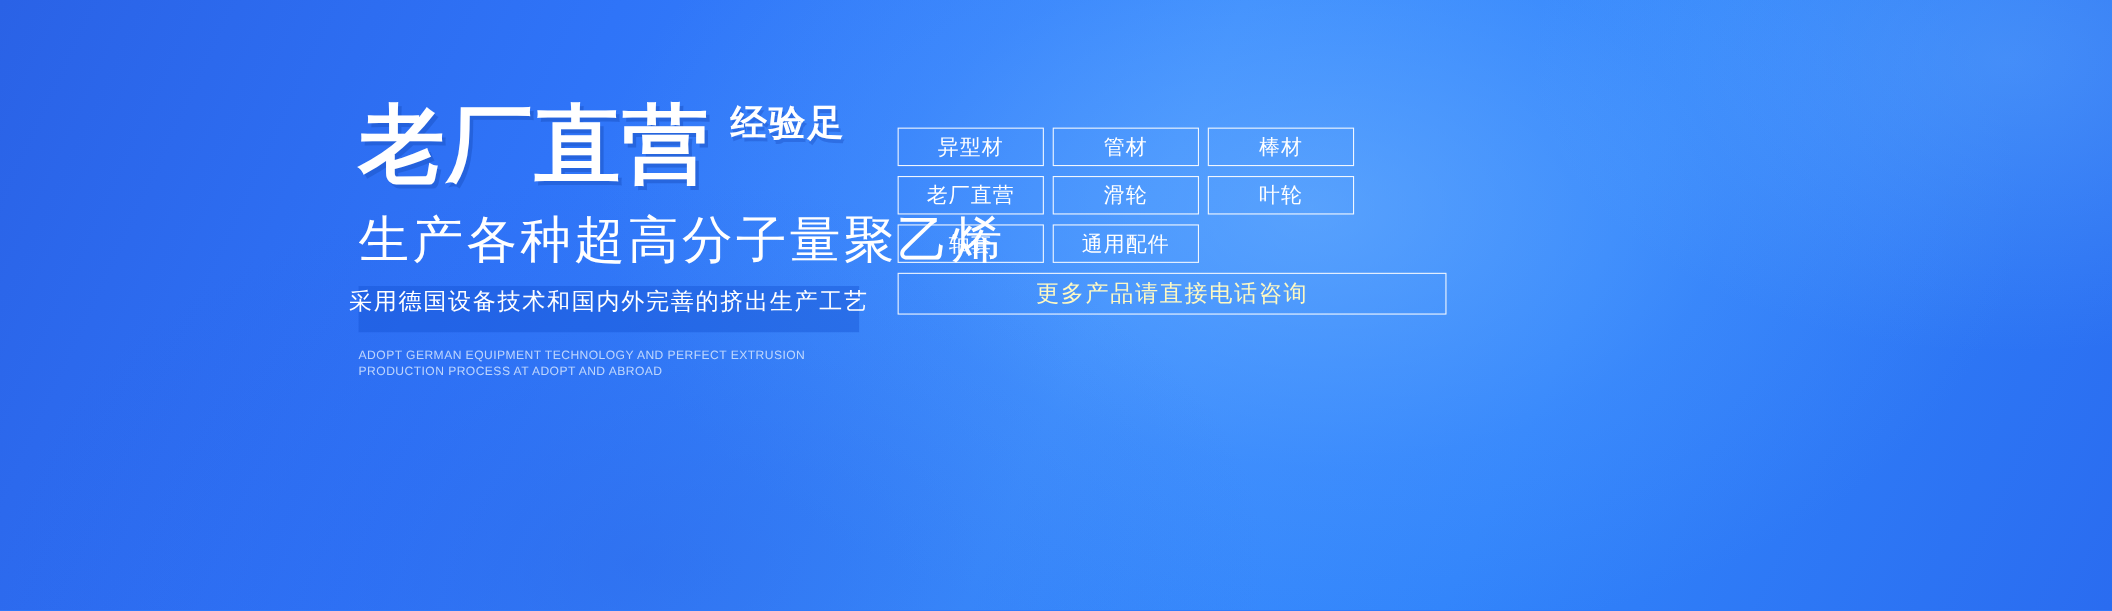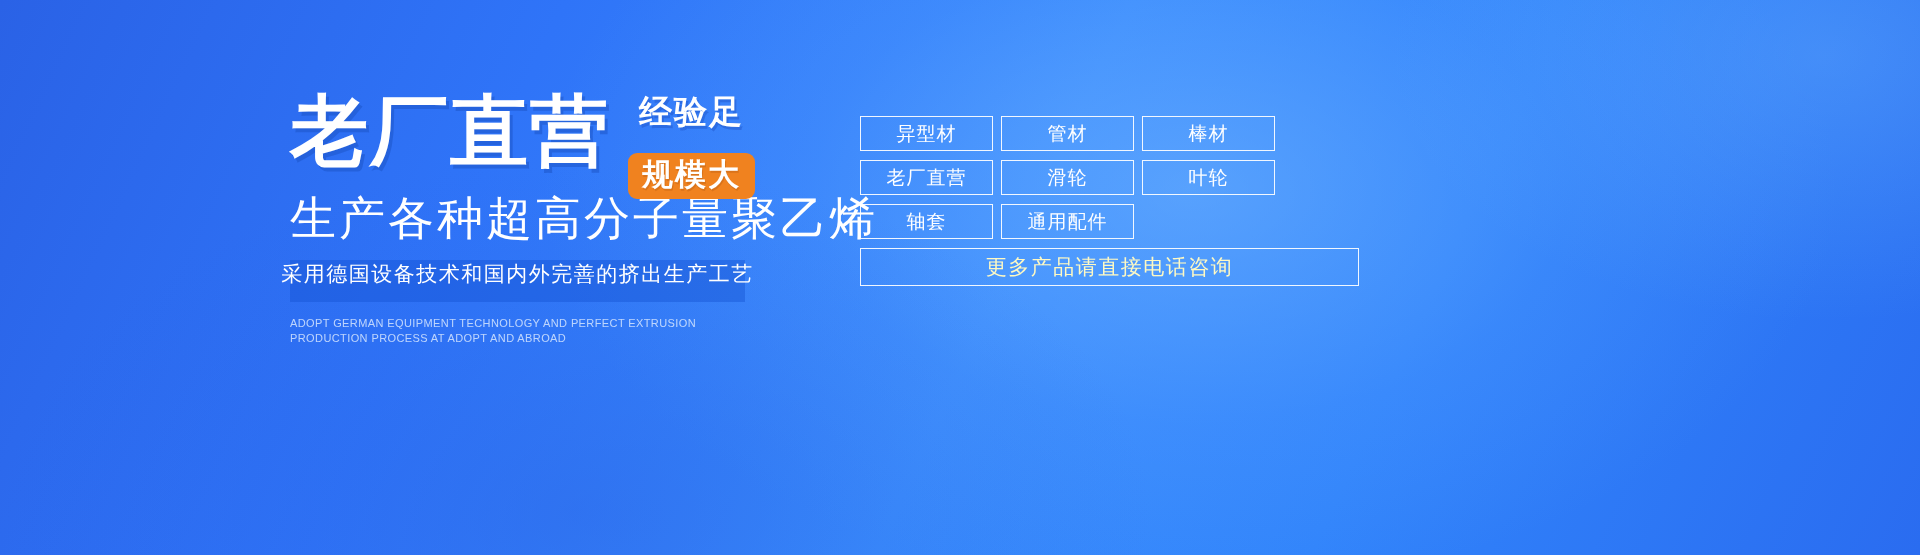--- a/index.html
+++ b/index.html
@@ -41,21 +41,21 @@
       radial-gradient(ellipse 760px 460px at 30% 92%, rgba(40,95,225,0.38) 0%, rgba(40,95,225,0.12) 48%, rgba(40,95,225,0) 76%);
   }
   .bg-glow3 {
     position:absolute; inset:0;
     background:
       radial-gradient(ellipse 620px 380px at 95% 10%, rgba(120,190,255,0.30) 0%, rgba(120,190,255,0) 70%);
   }
 
   
   .content {
-    position:absolute; inset:0;
+    position:absolute; inset:0;margin-left:36px;
   }
 
   
   .left-col {
     position:absolute;
     left:290px;
     top:88px;
     width:500px;
   }
 
@@ -144,21 +144,21 @@
     font-size:11px;
     color:rgba(225,238,255,0.80);
     letter-spacing:0.4px;
     line-height:15px;
     white-space:nowrap;
   }
 
   
   .right-col {
     position:absolute;
-    left:860px;
+    left:780px;
     top:116px;
     width:416px;
   }
 
   .btn-grid {
     display:grid;
     grid-template-columns:133px 133px 133px;
     gap:9px 8px;
   }
 
@@ -204,21 +204,20 @@
 
   <div class="content">
 
     <div class="left-col">
 
       <div class="headline-row">
         <div class="headline-main">老厂直营</div>
 
         <div class="badge-stack">
           <div class="badge-plain">经验足</div>
-          <div class="badge-orange">规模大</div>
         </div>
       </div>
 
       <div class="headline-sub">生产各种超高分子量聚乙烯</div>
 
       <div class="strip">
         <div class="strip-text">采用德国设备技术和国内外完善的挤出生产工艺</div>
       </div>
 
       <div class="eng-block">

